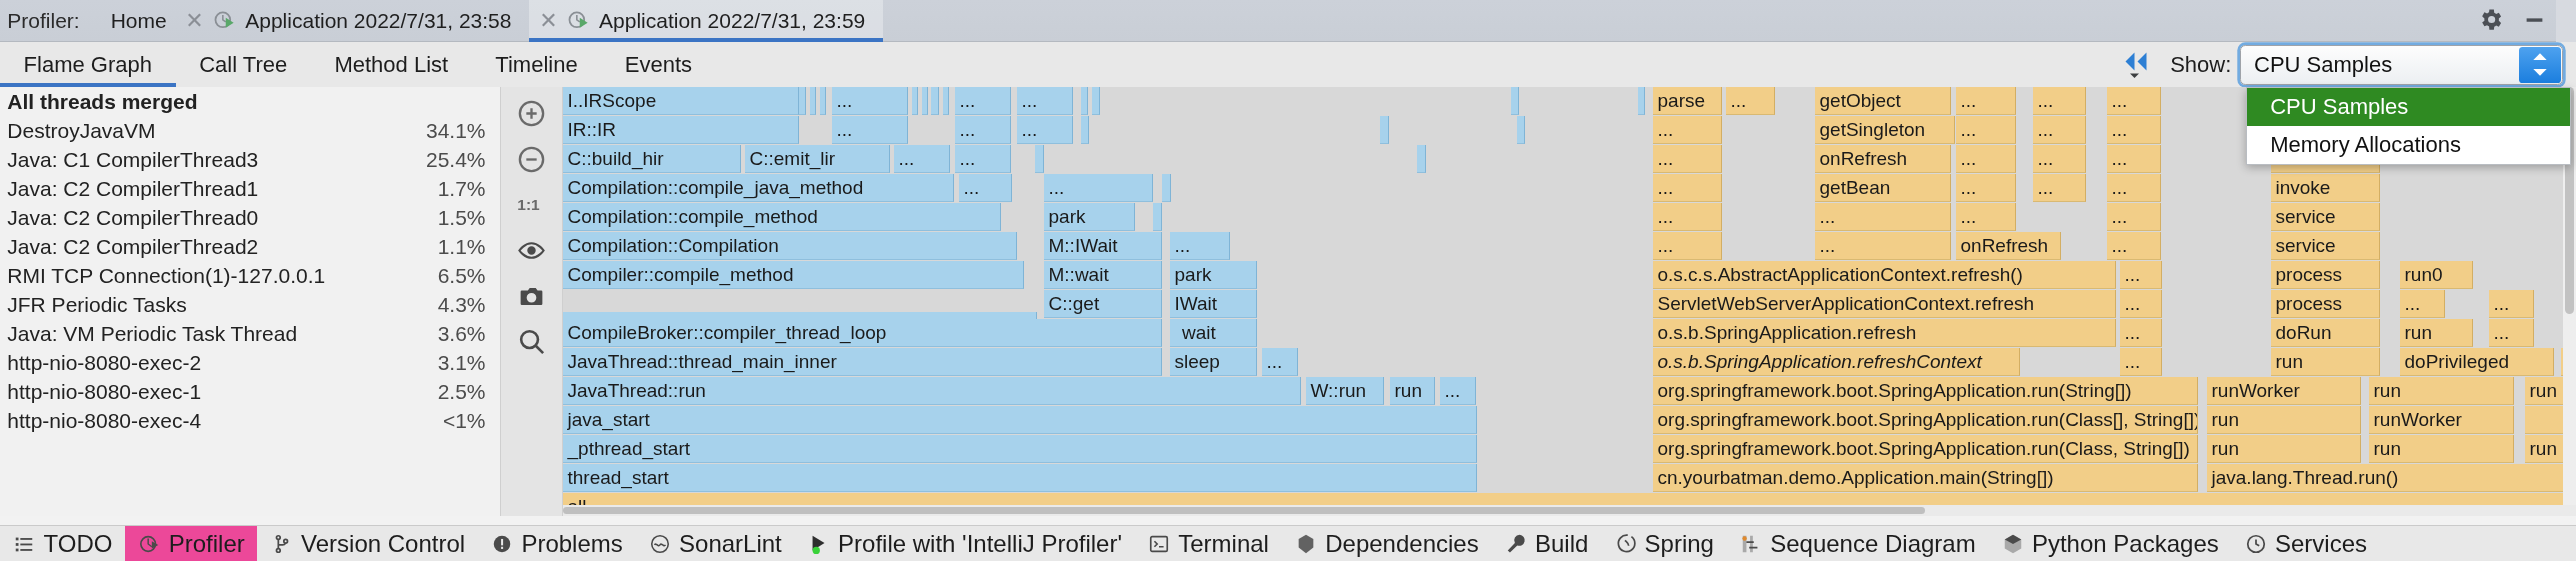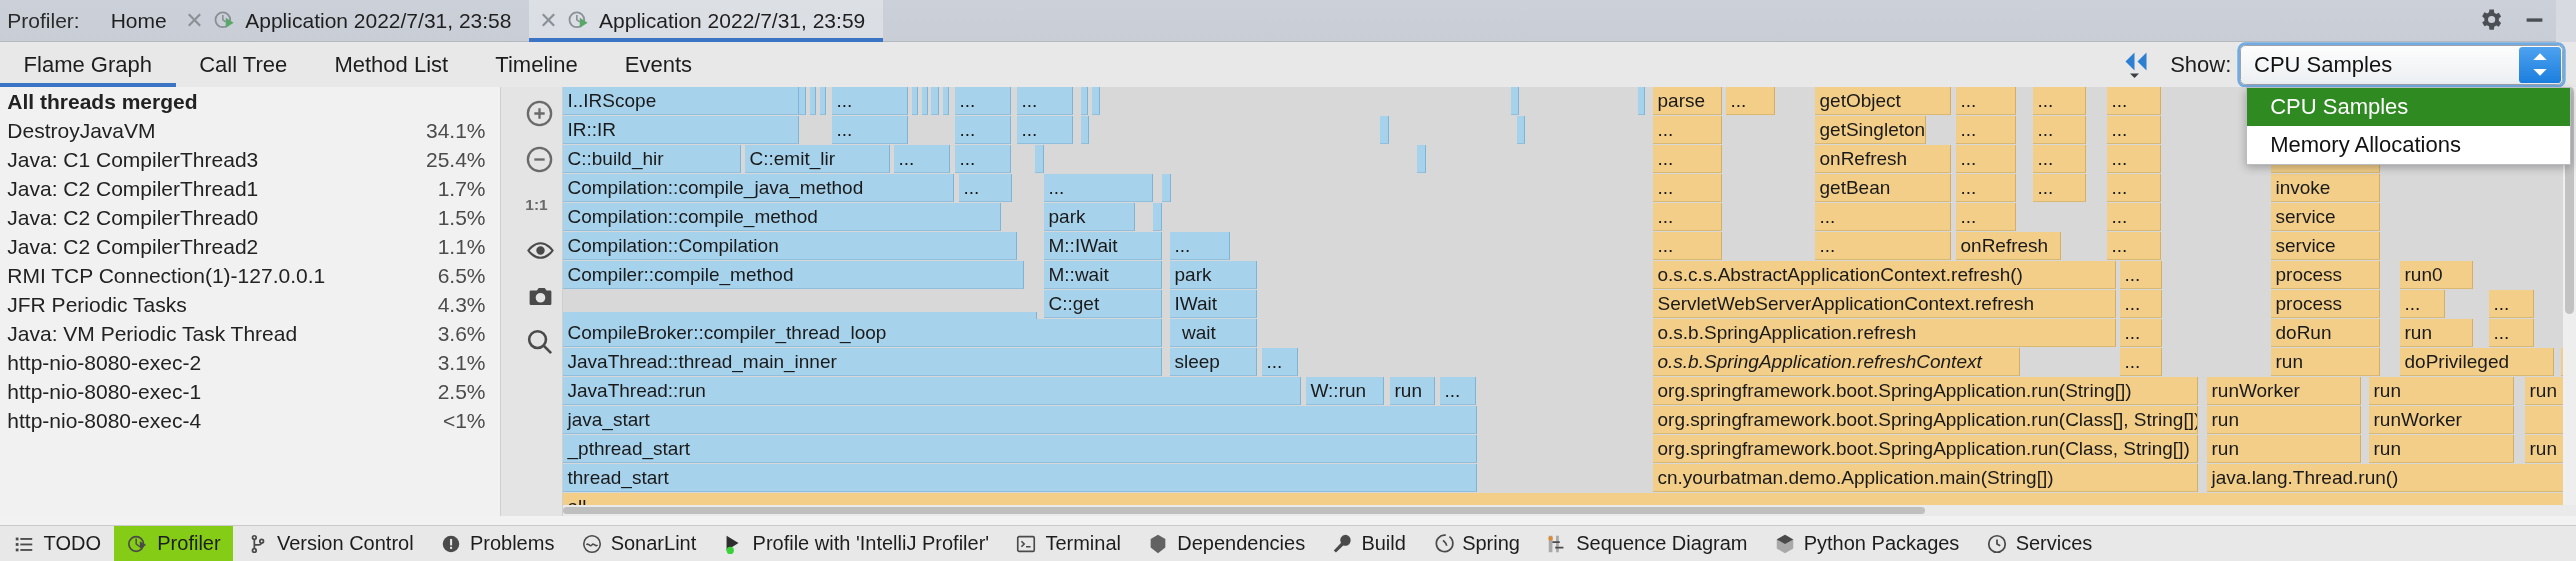--- a/index.html
+++ b/index.html
@@ -102,21 +102,21 @@
   .thread-name { flex:1 1 auto; overflow:hidden; text-overflow:clip; }
   .thread-pct { color:#4c4c4c; flex:none; padding-left:9px; }
 
   
   .rail {
     position:absolute; top:87px; left:501px; width:62px; height:429px;
     background:#e4e4e4; border-right:0.9px solid #cfcfcf;
     display:flex; flex-direction:column; align-items:center; padding-top:7.3px; gap:3.6px;
   }
   .rail-btn {
-    width:47px; height:42px; display:flex; align-items:center; justify-content:flex-end;
+    width:47px; height:42px; display:flex; align-items:center; justify-content:center;
     color:#be185d;
   }
 
   
   .flame {
     position:absolute; top:87px; left:563px; width:2013px; height:429px;
     background:#d8d8d8; overflow:hidden;
   }
   .flame-rows { position:absolute; top:0; left:0; right:0; }
   .frow { position:relative; height:29px; width:100%; }
@@ -136,23 +136,23 @@
   }
   .hscroll-thumb { position:absolute; left:0; top:1.8px; height:7.3px; width:1362px; background:#bfbfbf; border-radius:3.6px; }
 
   .statusbar {
     position:absolute; top:525px; left:0; width:2576px; height:36px;
     background:#e8e8e8; border-top:0.9px solid #cacaca;
     display:flex; align-items:center;
   }
   .sb-item {
     display:flex; align-items:center; height:36px; padding:0 12.7px;
-    font-size:20px; color:#1d1d1d; white-space:nowrap; gap:7.3px;
-  }
-  .sb-item.active { background:#84cc16; }
+    font-size:24px; color:#1d1d1d; white-space:nowrap; gap:7.3px;
+  }
+  .sb-item.active { background:#ec4899; }
   .sb-icon { width:23.6px; height:23.6px; display:flex; align-items:center; justify-content:center; color:#4a4a4a; flex:none; }
 
   .vert-scroll {
     position:absolute; top:87px; right:0; width:12.7px; height:418px; background:#eeeeee;
   }
   .vert-thumb { position:absolute; top:0; left:1.8px; width:9px; height:227px; background:#c2c2c2; border-radius:4.5px; }
 </style>
 </head>
 <body>
 
@@ -385,21 +385,21 @@
         </div>
         <div class="frow">
           <div class="cell blue" style="left: 0px; width: 236px;"><span>IR::IR</span></div>
           <div class="cell blue" style="left: 269px; width: 76px;"><span>...</span></div>
           <div class="cell blue" style="left: 392px; width: 56px;"><span>...</span></div>
           <div class="cell blue" style="left: 454px; width: 56px;"><span>...</span></div>
           <div class="cell blue" style="left: 518px; width: 8.2px;"><span></span></div>
           <div class="cell blue" style="left: 817px; width: 9px;"><span></span></div>
           <div class="cell blue" style="left: 954px; width: 8.2px;"><span></span></div>
           <div class="cell yellow" style="left: 1090px; width: 69px;"><span>...</span></div>
-          <div class="cell yellow" style="left: 1252px; width: 111px;"><span>getSingleton</span></div>
+          <div class="cell yellow" style="left: 1252px; width: 140px;"><span>getSingleton</span></div>
           <div class="cell yellow" style="left: 1393px; width: 60px;"><span>...</span></div>
           <div class="cell yellow" style="left: 1470px; width: 53px;"><span>...</span></div>
           <div class="cell yellow" style="left: 1544px; width: 54px;"><span>...</span></div>
           <div class="cell yellow" style="left: 1708px; width: 109px;"><span>invoke</span></div>
         </div>
         <div class="frow">
           <div class="cell blue" style="left: 0px; width: 178px;"><span>C::build_hir</span></div>
           <div class="cell blue" style="left: 182px; width: 145px;"><span>C::emit_lir</span></div>
           <div class="cell blue" style="left: 331px; width: 56px;"><span>...</span></div>
           <div class="cell blue" style="left: 392px; width: 56px;"><span>...</span></div>

